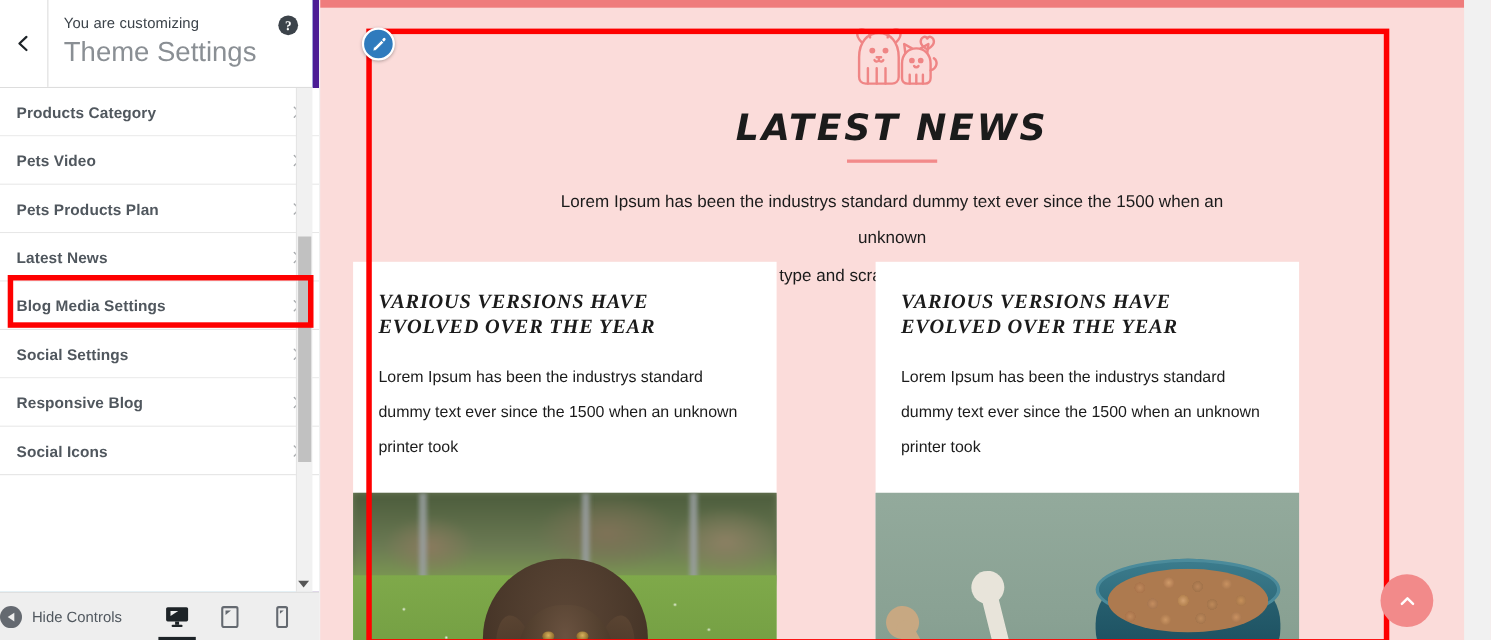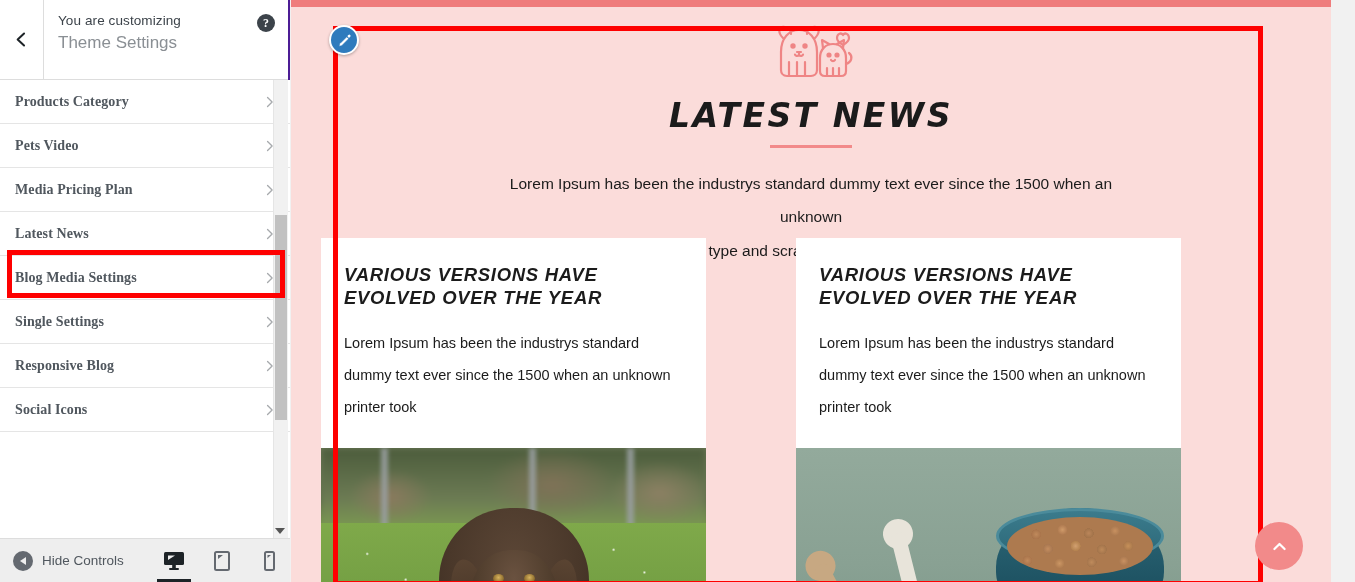--- a/index.html
+++ b/index.html
@@ -9,21 +9,21 @@
     font-family: "Liberation Sans", sans-serif;
     background: #f1f1f1;
   }
   #app { position: relative; width: 1355px; height: 582px; }
 
   
   #sidebar {
     position: absolute; left: 0; top: 0;
     width: 290px; height: 582px;
     background: #7dd3fc;
-    border-right: 2px solid #4c1d95;
+    border-right: 6px solid #4c1d95;
   }
   .cz-header {
     display: flex; align-items: stretch;
     height: 80px; background: #fff;
     border-bottom: 1px solid #ddd;
   }
   .cz-back {
     width: 44px; flex: 0 0 44px;
     display: flex; align-items: center; justify-content: center;
     background: #fff; border-right: 1px solid #ddd;
@@ -31,37 +31,37 @@
   }
   .cz-back svg { width: 17px; height: 17px; }
   .cz-head-text {
     flex: 1 1 auto; position: relative;
     padding: 13px 14px 0 14px;
   }
   .cz-customizing {
     font-size: 13.5px; color: #3c434a; letter-spacing: .1px;
   }
   .cz-theme-title {
-    font-size: 17px; color: #8a8f94; font-weight: 400;
+    font-size: 25px; color: #8a8f94; font-weight: 400;
     margin-top: 4px; line-height: 1.25;
   }
   .cz-help {
     position: absolute; right: 13px; top: 14px;
     width: 18px; height: 18px; border-radius: 50%;
     background: #3c434a; color: #fff;
     font-size: 12px; font-weight: bold;
     display: flex; align-items: center; justify-content: center;
     cursor: pointer; font-family: "Liberation Serif", serif;
   }
 
   
   #cz-menu {
     position: absolute; top: 80px; left: 0;
     width: 290px; height: 458px;
-    overflow: hidden; background: #fff; font-family: Liberation Serif, serif;
+    overflow: hidden; background: #fff;
   }
   .cz-item {
     position: relative;
     height: 44px;
     display: flex; align-items: center;
     padding: 0 34px 0 15px;
     border-bottom: 1px solid #e5e5e5;
     background: #fff; cursor: pointer;
   }
   .cz-item-label {
@@ -104,21 +104,21 @@
 
   
   .cz-footer {
     position: absolute; left: 0; bottom: 0;
     width: 290px; height: 44px;
     background: #eee; border-top: 1px solid #ddd;
     display: flex; align-items: center;
   }
   .cz-hide {
     display: flex; align-items: center; gap: 9px;
-    padding-left: 13px; cursor: pointer;
+    cursor: pointer;
   }
   .cz-hide-icon {
     width: 20px; height: 20px; border-radius: 50%;
     background: #646970; display: flex;
     align-items: center; justify-content: center;
   }
   .cz-hide-icon i {
     width: 0; height: 0;
     border-top: 4.5px solid transparent;
     border-bottom: 4.5px solid transparent;
@@ -196,21 +196,21 @@
   .cards {
     position: absolute; top: 238px; left: 0;
     width: 1040px;
     display: flex; gap: 90px; padding: 0 30px;
   }
   .card {
     width: 385px; background: #fff;
   }
   .card-body { padding: 26px 23px 24px 23px; }
   .card-title {
-    font-family: Liberation Sans, sans-serif;
+    font-family: Liberation Serif, serif;
     font-size: 18.5px; font-weight: bold; font-style: italic;
     letter-spacing: .7px; color: #1b1b1b; line-height: 1.22;
   }
   .card-text {
     margin-top: 19px; font-size: 14.5px;
     color: #1b1b1b; line-height: 2.2;
   }
   .card-img { width: 385px; height: 178px; position: relative; overflow: hidden; }
 
   
@@ -375,21 +375,21 @@
       </div>
       <div class="cz-item">
         <span class="cz-item-label">Pets Video</span>
         <span class="cz-chevron">
           <svg viewBox="0 0 20 20">
               <path d="M7 3 L14 10 L7 17" fill="none" stroke="#a7aaad" stroke-width="2" stroke-linecap="round" stroke-linejoin="round"></path>
             </svg>
         </span>
       </div>
       <div class="cz-item">
-        <span class="cz-item-label">Media Pricing Plan</span>
+        <span class="cz-item-label">Pets Products Plan</span>
         <span class="cz-chevron">
           <svg viewBox="0 0 20 20">
               <path d="M7 3 L14 10 L7 17" fill="none" stroke="#a7aaad" stroke-width="2" stroke-linecap="round" stroke-linejoin="round"></path>
             </svg>
         </span>
       </div>
       <div class="cz-item">
         <span class="cz-item-label">Latest News</span>
         <span class="cz-chevron">
           <svg viewBox="0 0 20 20">
@@ -399,21 +399,21 @@
       </div>
       <div class="cz-item">
         <span class="cz-item-label">Blog Media Settings</span>
         <span class="cz-chevron">
           <svg viewBox="0 0 20 20">
               <path d="M7 3 L14 10 L7 17" fill="none" stroke="#a7aaad" stroke-width="2" stroke-linecap="round" stroke-linejoin="round"></path>
             </svg>
         </span>
       </div>
       <div class="cz-item">
-        <span class="cz-item-label">Single Settings</span>
+        <span class="cz-item-label">Social Settings</span>
         <span class="cz-chevron">
           <svg viewBox="0 0 20 20">
               <path d="M7 3 L14 10 L7 17" fill="none" stroke="#a7aaad" stroke-width="2" stroke-linecap="round" stroke-linejoin="round"></path>
             </svg>
         </span>
       </div>
       <div class="cz-item">
         <span class="cz-item-label">Responsive Blog</span>
         <span class="cz-chevron">
           <svg viewBox="0 0 20 20">

